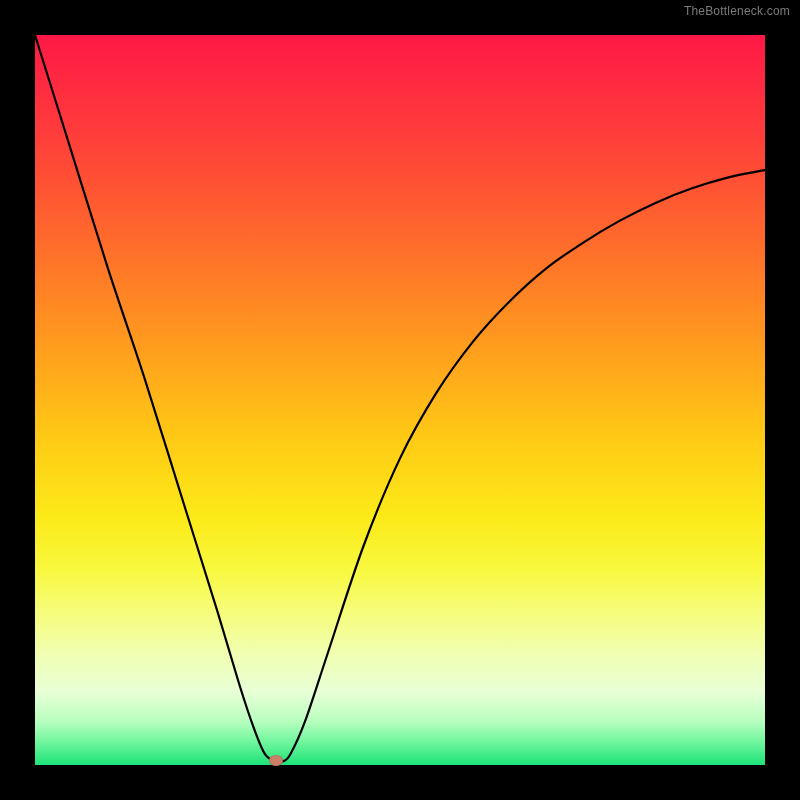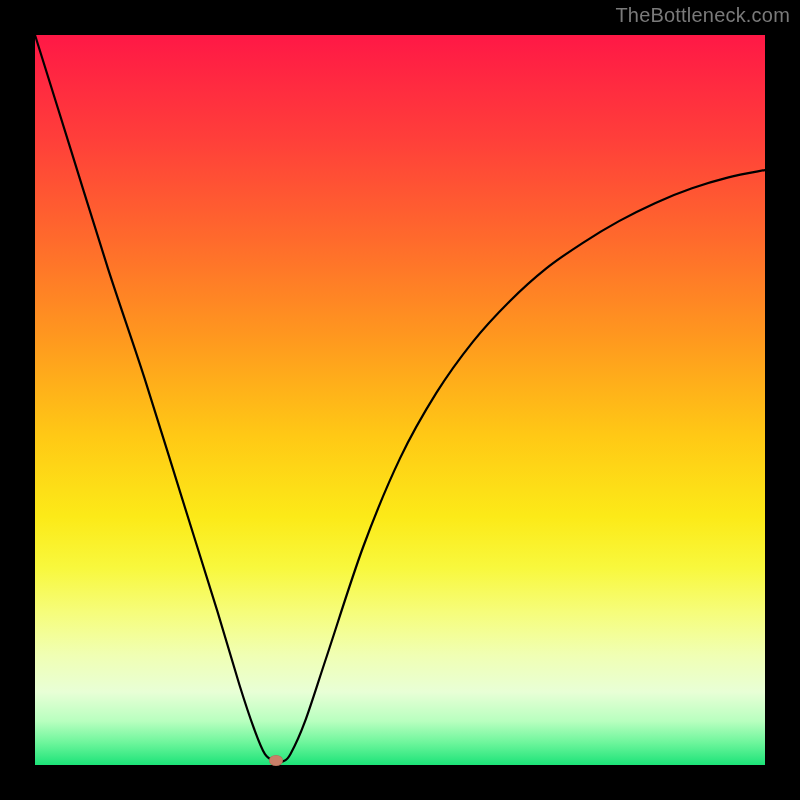--- a/index.html
+++ b/index.html
@@ -36,21 +36,21 @@
       #e8ffd6 90%,
       #b8ffbf 94%,
       #6cf59b 97%,
       #1ce378 100%);
   }
   .watermark {
     position: absolute;
     top: 4px;
     right: 10px;
     color: #7a7a7a;
-    font-size: 20px;
+    font-size: 12px;
     font-weight: 500;
     letter-spacing: 0.2px;
     user-select: none;
   }
   .marker {
     position: absolute;
     width: 14px;
     height: 11px;
     border-radius: 50%;
     background: #c97f68;

